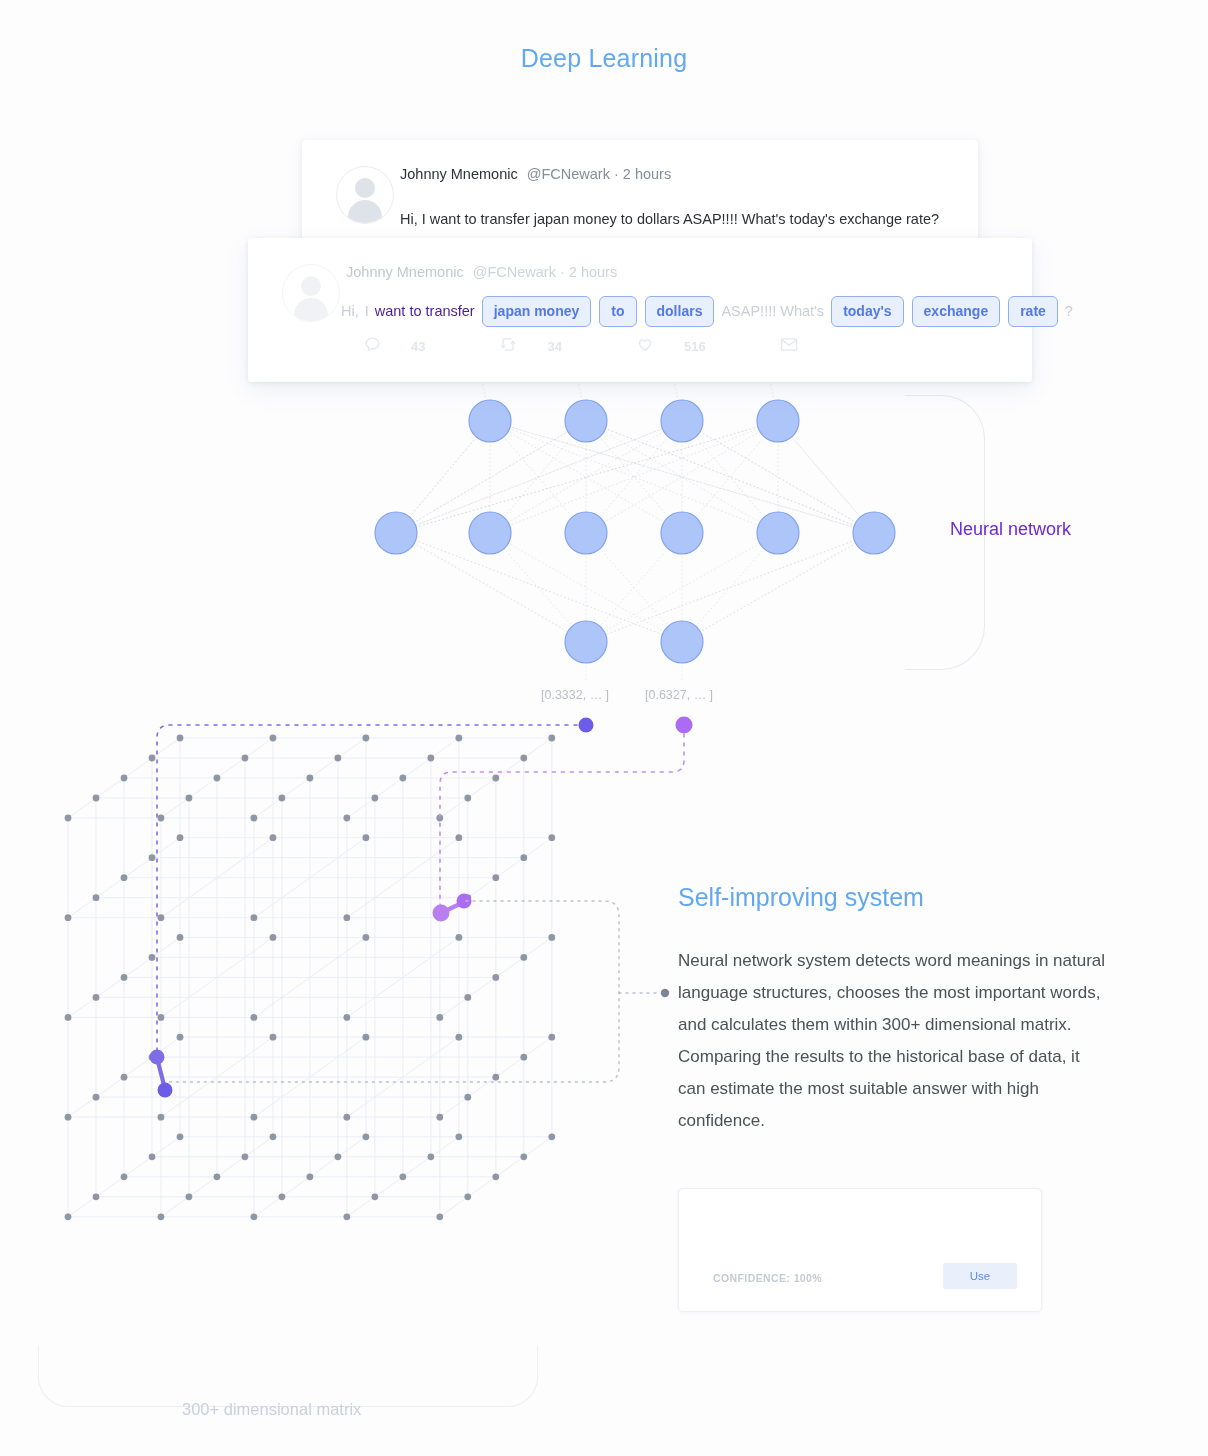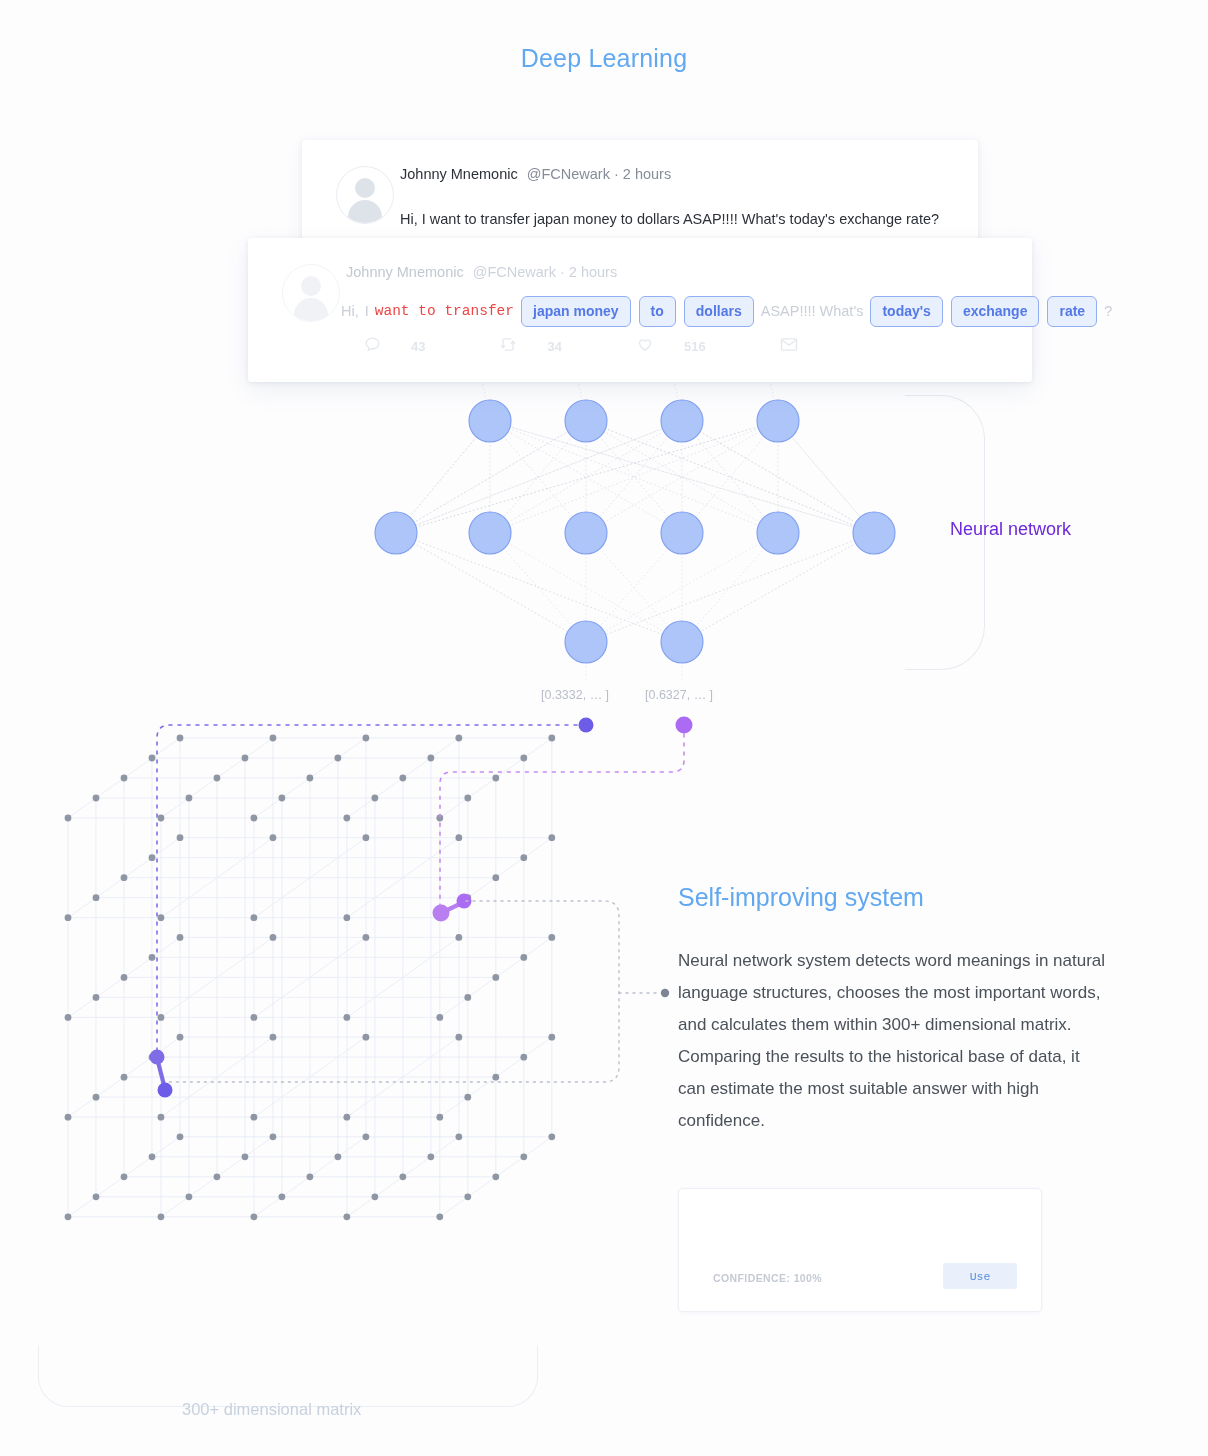--- a/index.html
+++ b/index.html
@@ -57,21 +57,21 @@
   .tw-handle.faded{ color:#ced3db; }
 
   .tw-body{ position:absolute; left:98px; top:56px; font-size:14.5px; color:#2c3038; white-space:nowrap;margin-top:14px;}
   #tweet-card-1 .tw-body{ top:57px; }
 
   
   .word-row{
     position:absolute; left:90px; top:54px; height:38px;
     display:flex; align-items:center; white-space:nowrap;
   }
-  .w-plain{ font-size:14.5px; color:#ef4444; padding:0 3px;font-family:Liberation Mono, monospace;}
+  .w-plain{ font-size:14.5px; color:#4c1d95; padding:0 3px;}
   .w-dim{ font-size:14.5px; color:#c9ced7; padding:0 3px;}
   .w-tag{
     display:inline-flex; align-items:center; justify-content:center;
     height:31px; padding:8px 11px; margin:0 4px;
     background:#e8effd; border:1px solid #92aef5; border-radius:6px;
     font-size:14px; font-weight:700; color:#5479e6;
   }
 
   
   .tw-stats{ position:absolute; left:96px; top:98px; display:flex; align-items:center; }
@@ -125,21 +125,21 @@
     position:absolute; left:26px; top:25px; width:314px;
     font-size:12.7px; line-height:19px; color:#3d434c;
   }
   .ans-confidence{
     position:absolute; left:34px; top:83px;
     font-size:10.5px; font-weight:700; letter-spacing:.4px; color:#c5cad3;
   }
   .ans-use-btn{
     position:absolute; right:24px; top:74px; width:74px; height:26px;
     background:#e9f0fc; border-radius:3px; border:none;
-    color:#5b8fe0; font-size:11.5px; font-family:Liberation Mono, monospace;
+    color:#5b8fe0; font-size:11.5px; font-family:Liberation Sans, sans-serif;
     cursor:pointer;
   }
 </style>
 </head>
 <body>
 
 <div class="page-title">Deep Learning</div>
 
 <div class="tweet-card" id="tweet-card-1">
   <div class="avatar">

